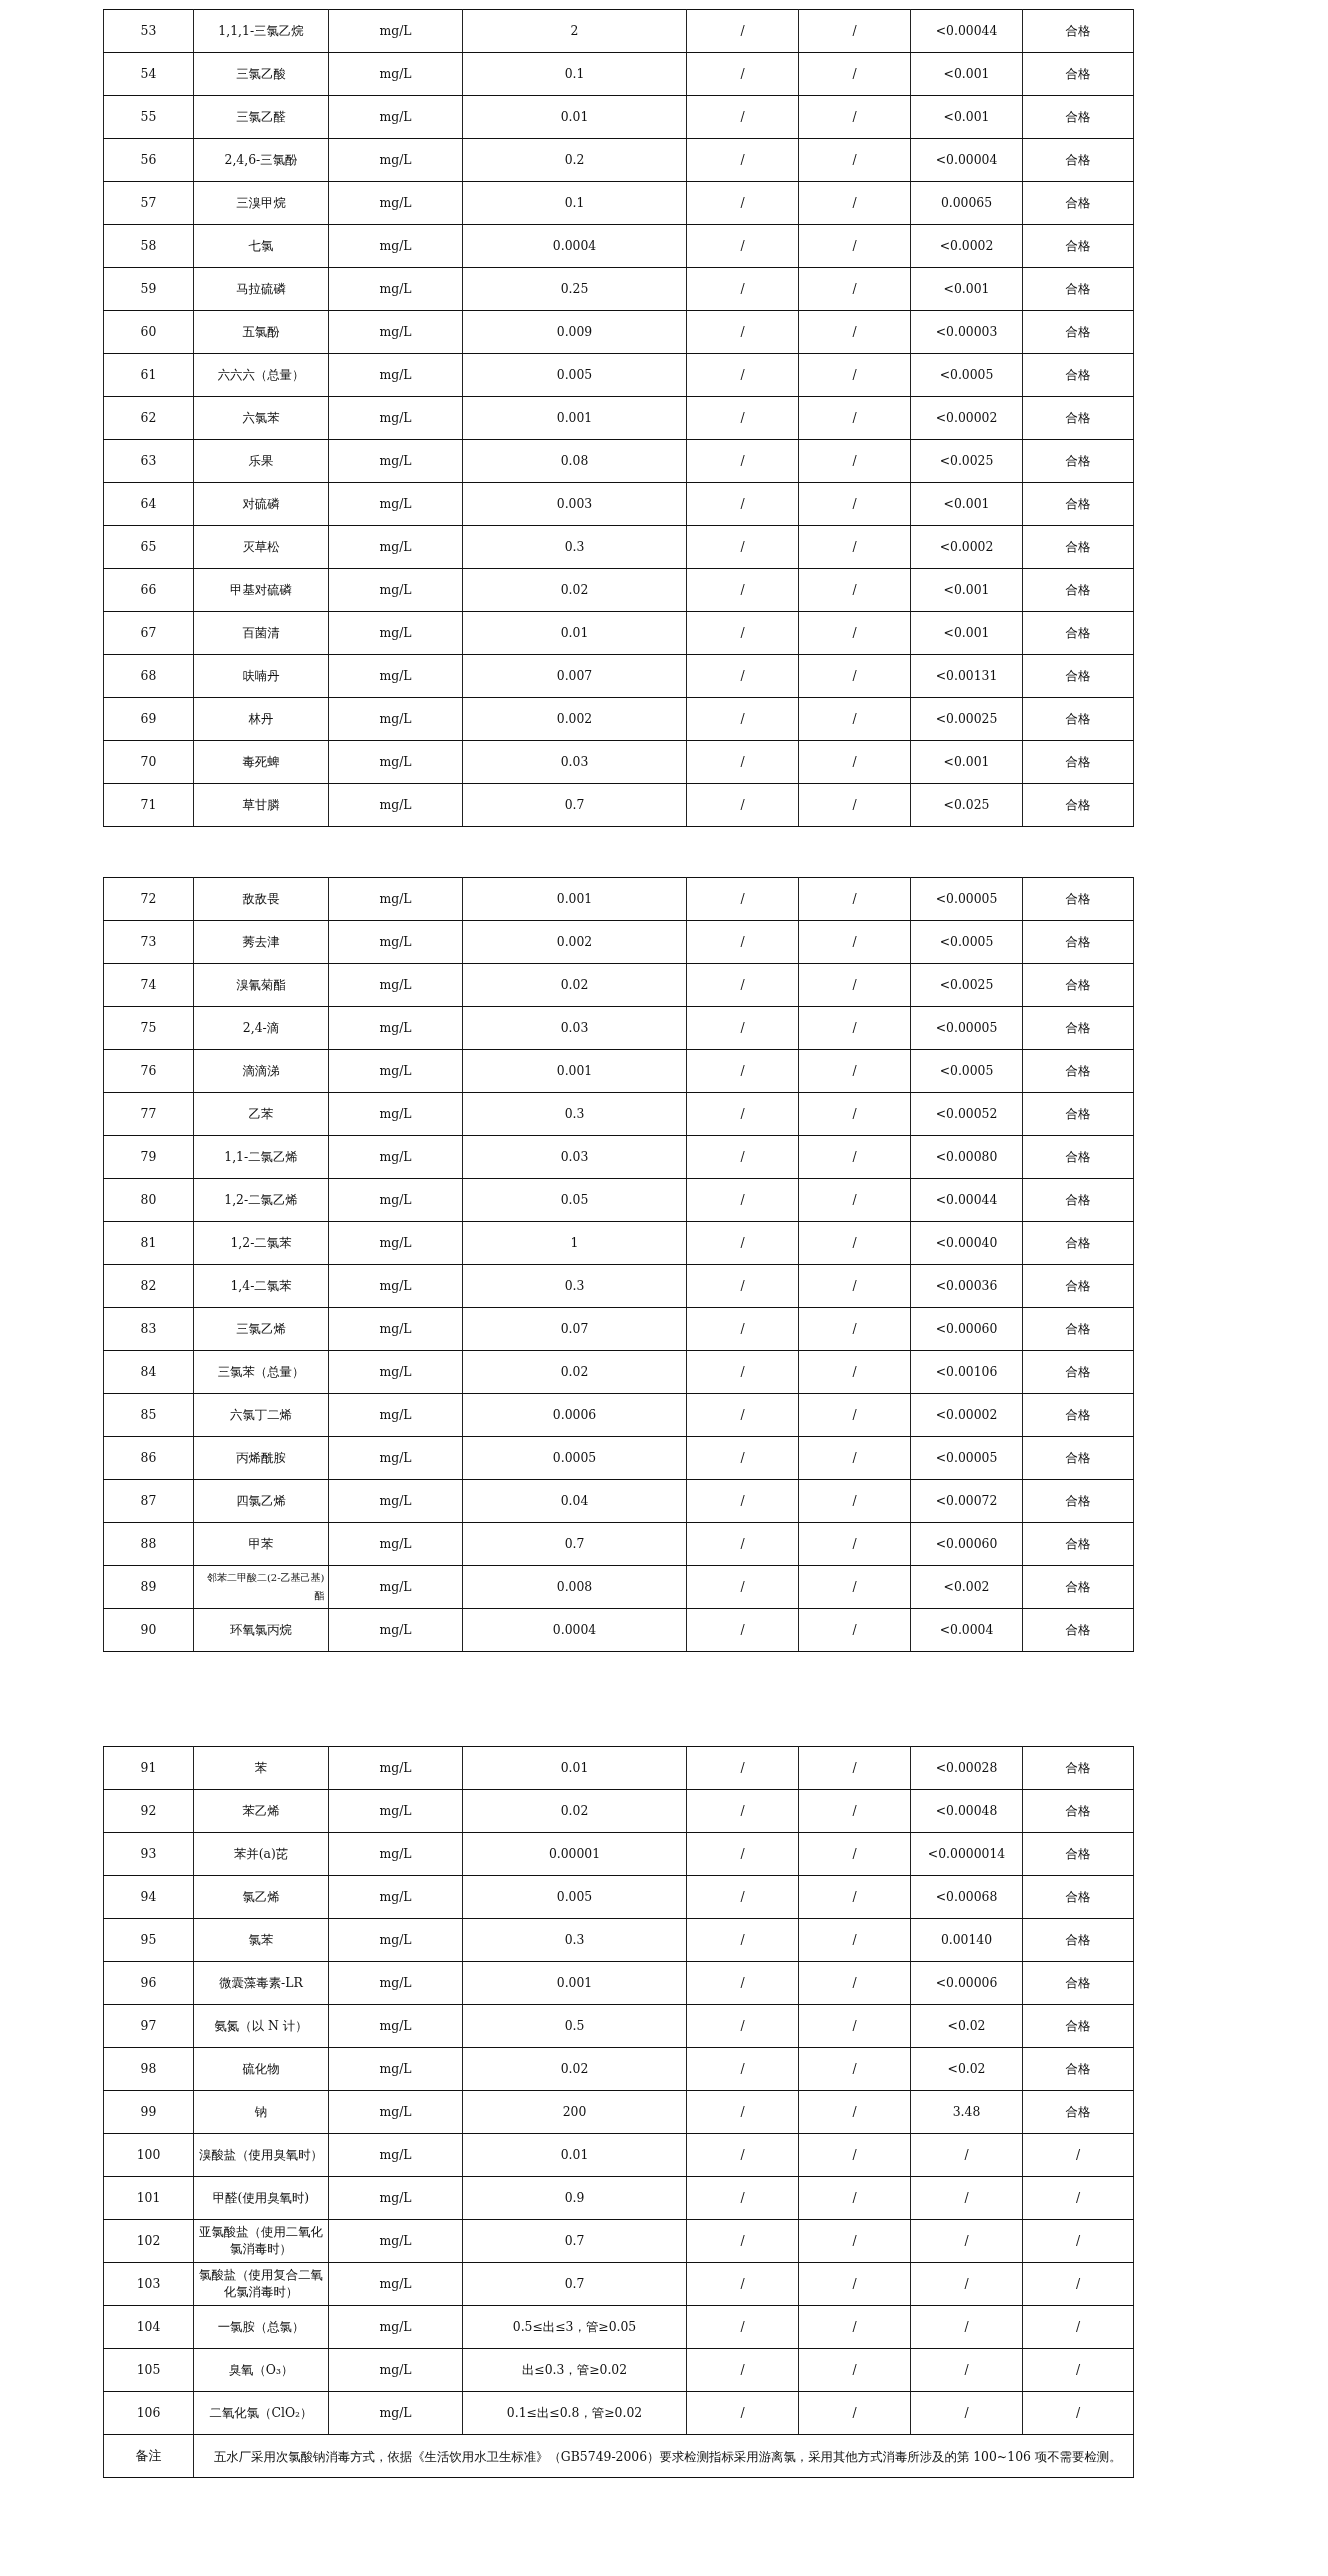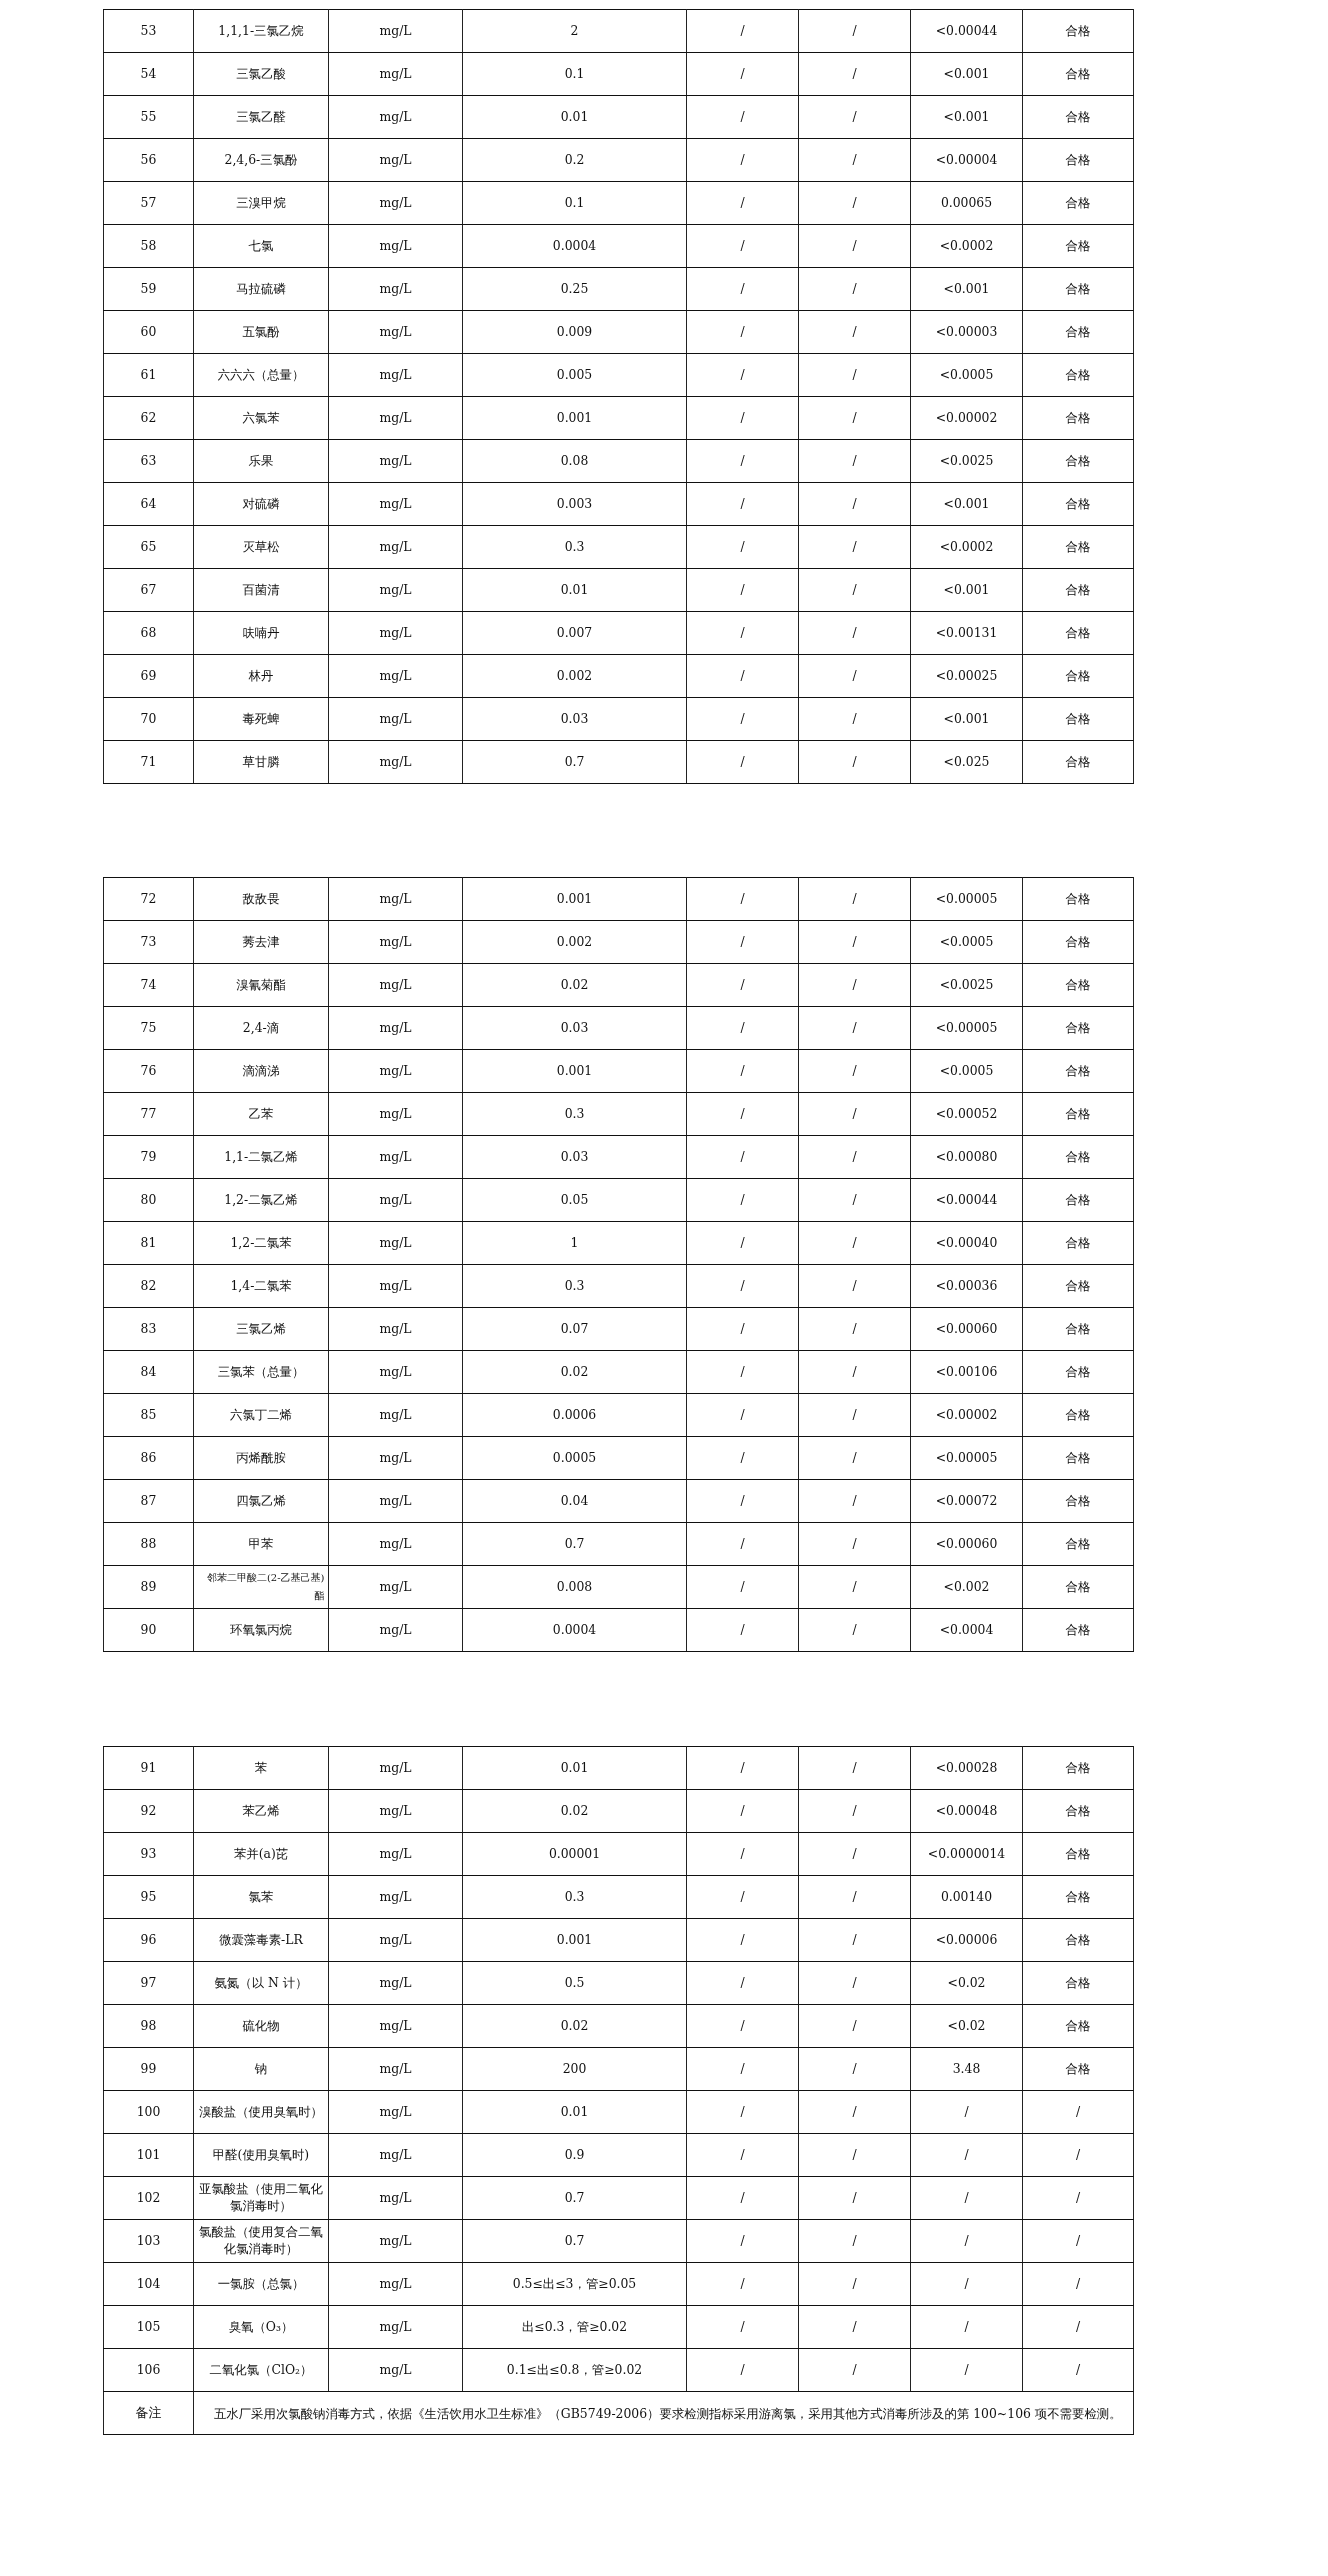--- a/index.html
+++ b/index.html
@@ -157,20 +157,30 @@
         <td>65</td>
         <td>灭草松</td>
         <td>mg/L</td>
         <td>0.3</td>
         <td>/</td>
         <td>/</td>
         <td>&lt;0.0002</td>
         <td>合格</td>
       </tr>
       <tr>
+        <td>66</td>
+        <td>甲基对硫磷</td>
+        <td>mg/L</td>
+        <td>0.02</td>
+        <td>/</td>
+        <td>/</td>
+        <td>&lt;0.001</td>
+        <td>合格</td>
+      </tr>
+      <tr>
         <td>67</td>
         <td>百菌清</td>
         <td>mg/L</td>
         <td>0.01</td>
         <td>/</td>
         <td>/</td>
         <td>&lt;0.001</td>
         <td>合格</td>
       </tr>
       <tr>
@@ -447,20 +457,30 @@
         <td>93</td>
         <td>苯并(a)芘</td>
         <td>mg/L</td>
         <td>0.00001</td>
         <td>/</td>
         <td>/</td>
         <td>&lt;0.0000014</td>
         <td>合格</td>
       </tr>
       <tr>
+        <td>94</td>
+        <td>氯乙烯</td>
+        <td>mg/L</td>
+        <td>0.005</td>
+        <td>/</td>
+        <td>/</td>
+        <td>&lt;0.00068</td>
+        <td>合格</td>
+      </tr>
+      <tr>
         <td>95</td>
         <td>氯苯</td>
         <td>mg/L</td>
         <td>0.3</td>
         <td>/</td>
         <td>/</td>
         <td>0.00140</td>
         <td>合格</td>
       </tr>
       <tr>

